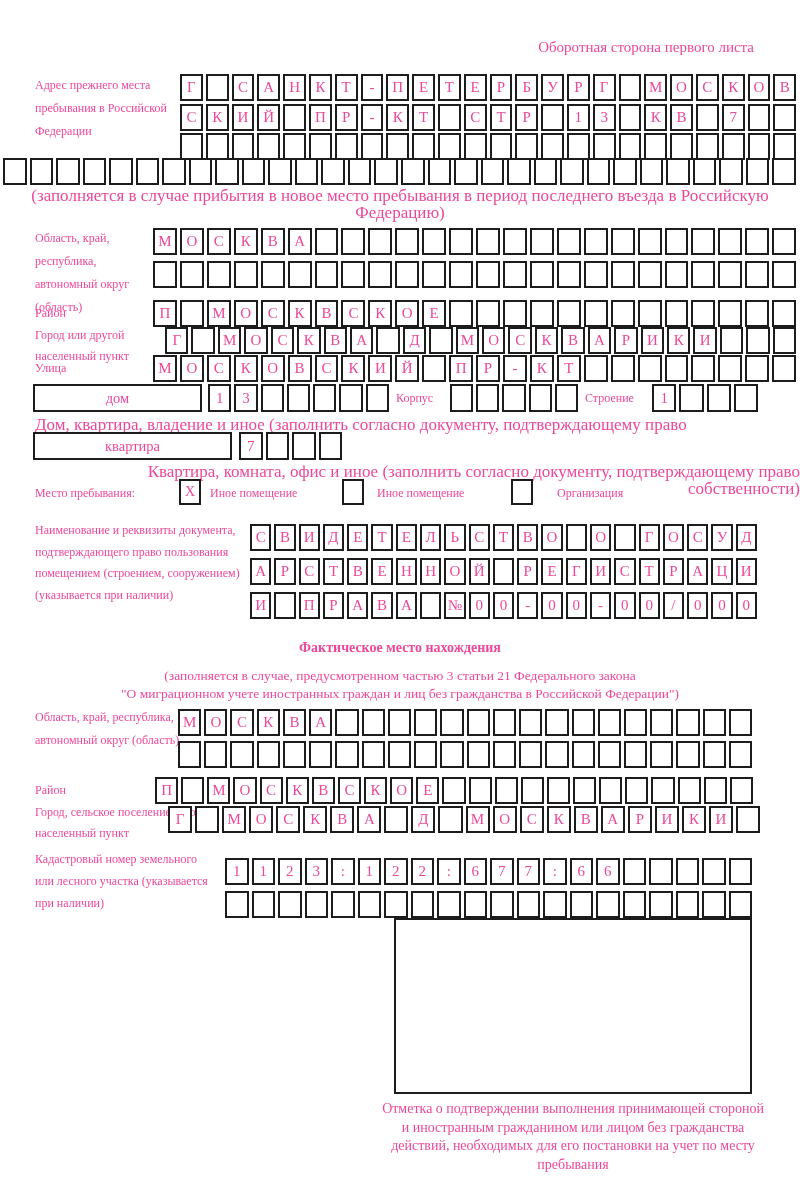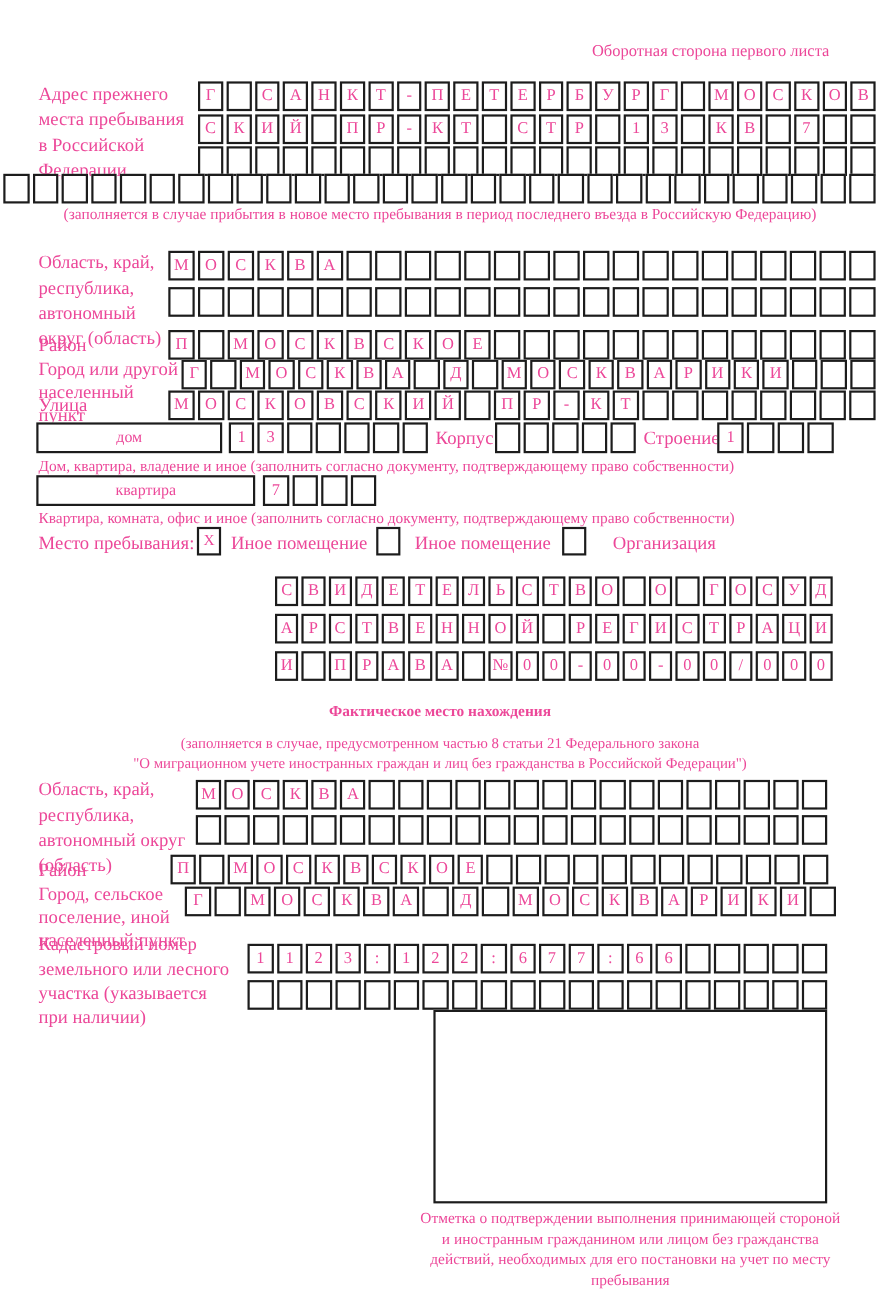--- a/index.html
+++ b/index.html
@@ -9,22 +9,22 @@
     position:relative; width:800px; height:1180px; margin:12px auto;
     background:#ffffff; color:#ec4899;
     font-family:"Liberation Serif", serif;
   }
   .row { position:absolute; display:flex; gap:3px; height:27px; }
   .cell {
     flex:1; border:2px solid #1c1c1c; background:#fff;
     display:flex; align-items:center; justify-content:center;
     font-size:15px; line-height:1; overflow:hidden;
   }
-  .lbl { position:absolute; font-size:17px; line-height:23px; }
-  .note { position:absolute; font-size:14px; line-height:17px; }
+  .lbl { position:absolute; font-size:12px; line-height:23px; }
+  .note { position:absolute; font-size:17px; line-height:17px; }
   .center { left:0; width:800px; text-align:center; }
   .sect-title { position:absolute; left:0; width:800px; text-align:center; font-weight:bold; font-size:15.5px; }
   .boxfield {
     position:absolute; border:2px solid #1c1c1c; background:#fff;
     display:flex; align-items:center; justify-content:center; font-size:14.5px;
   }
   .chk {
     position:absolute; width:22px; height:26px; border:2px solid #1c1c1c; background:#fff;
     display:flex; align-items:center; justify-content:center; font-size:14px;
   }
@@ -326,20 +326,21 @@
   <div class="note" style="left:35px; top:451px;text-align:right;">Квартира, комната, офис и иное (заполнить согласно документу, подтверждающему право собственности)</div>
 
   <div class="lbl" style="left:35px; top:470px;">Место пребывания:</div>
   <div class="chk" style="left:179px; top:467px;">X</div>
   <div class="lbl" style="left:210px; top:470px;">Иное помещение</div>
   <div class="chk" style="left:342px; top:467px;"></div>
   <div class="lbl" style="left:377px; top:470px;">Иное помещение</div>
   <div class="chk" style="left:511px; top:467px;"></div>
   <div class="lbl" style="left:557px; top:470px;">Организация</div>
 
+  <div class="lbl" style="left:35px; top:508px; width:216px; line-height:21.5px;">Наименование и реквизиты документа, подтверждающего право пользования помещением (строением, сооружением) (указывается при наличии)</div>
   <div class="row" style="left:250px; top:512px; width:507px;">
       <div class="cell">С</div>
       <div class="cell">В</div>
       <div class="cell">И</div>
       <div class="cell">Д</div>
       <div class="cell">Е</div>
       <div class="cell">Т</div>
       <div class="cell">Е</div>
       <div class="cell">Л</div>
       <div class="cell">Ь</div>
@@ -397,21 +398,21 @@
       <div class="cell">-</div>
       <div class="cell">0</div>
       <div class="cell">0</div>
       <div class="cell">/</div>
       <div class="cell">0</div>
       <div class="cell">0</div>
       <div class="cell">0</div>
     </div>
 
   <div class="sect-title" style="top:628px; font-size:14px;">Фактическое место нахождения</div>
-  <div class="note center" style="top:655px; font-size:13.5px;">(заполняется в случае, предусмотренном частью 8 статьи 21 Федерального закона</div>
+  <div class="note center" style="top:655px; font-size:13.5px;">(заполняется в случае, предусмотренном частью 3 статьи 21 Федерального закона</div>
   <div class="note center" style="top:673px; font-size:13.5px;">"О миграционном учете иностранных граждан и лиц без гражданства в Российской Федерации")</div>
 
   <div class="lbl" style="left:35px; top:694px; width:160px;">Область, край, республика, автономный округ (область)</div>
   <div class="row" style="left:178px; top:697px; width:574px;">
       <div class="cell">М</div>
       <div class="cell">О</div>
       <div class="cell">С</div>
       <div class="cell">К</div>
       <div class="cell">В</div>
       <div class="cell">А</div>

